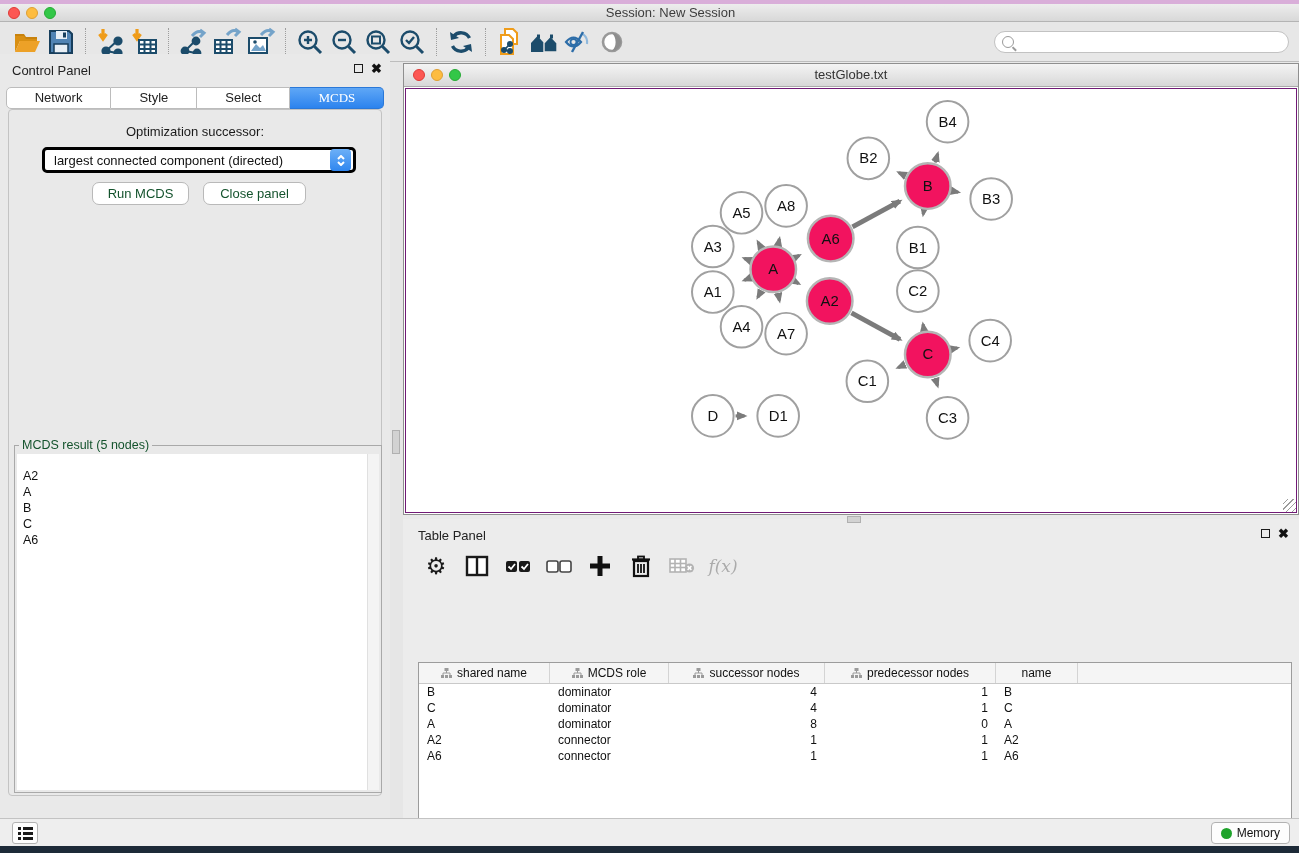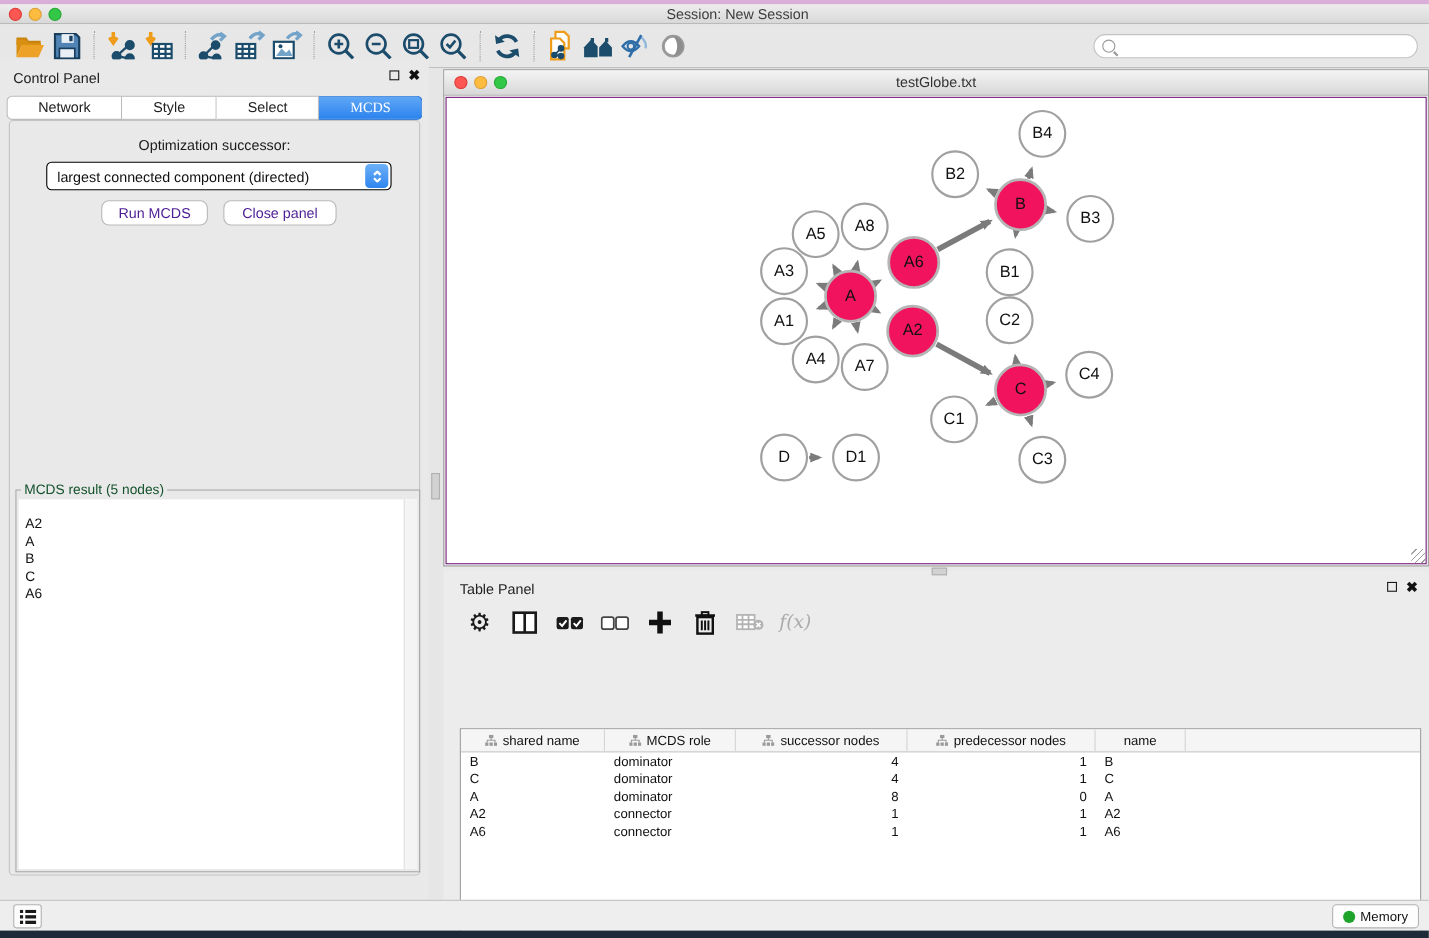--- a/index.html
+++ b/index.html
@@ -42,29 +42,29 @@
          line-height:20px; font-size:13px; color:#222; }
   .seg:first-child { border-left:1px solid #bcbcbc; border-radius:5px 0 0 5px; }
   .seg:last-child { border-radius:0 5px 5px 0; }
   .seg.sel { background:linear-gradient(#5fa7f6,#2c83ee); border-color:#2a78d8; color:#fff;font-family:Liberation Serif, serif; }
   .cp-tabs { position:absolute; left:0; top:33px; width:100%; }
 
   .cp-border { position:absolute; left:8px; right:8px; top:55px; bottom:14px;
                border:1px solid #c3c3c3; border-radius:4px; }
   .opt-label { position:absolute; top:70px; width:100%; text-align:center; font-size:13px; color:#1a1a1a; }
   .dropdown { position:absolute; left:42px; top:93px; width:314px; height:26px; background:#fff;
-              border:1px solid #000000; border-radius:5px; display:flex; align-items:center;justify-content:space-between; }
+              border:3px solid #000000; border-radius:5px; display:flex; align-items:center;justify-content:space-between; }
   .dropdown-value { flex:1; font-size:13px; padding-left:9px; color:#111; white-space:nowrap; }
   .dropdown-stepper { width:21px; height:22px; margin-right:2px; border-radius:4px;
               background:linear-gradient(#6db0f7,#2f86ef); display:flex; flex-direction:column;
               align-items:center; justify-content:center; gap:1px; }
   .chev { width:8px; height:5px; fill:none; stroke:#fff; stroke-width:2; }
   .cp-buttons { position:absolute; top:128px; width:100%; }
   .push-btn { position:absolute; height:23px; background:#fff; border:1px solid #b9b9b9; border-radius:7px;
-              font-size:13px; color:#4c1d95; text-align:center; line-height:21px; }
+              font-size:13px; color:#14532d; text-align:center; line-height:21px; }
   .btn-run { left:92px; width:97px; }
   .btn-close { left:203px; width:103px; }
 
   .groupbox { position:absolute; left:14px; top:391px; width:368px; height:348px;
               border:1px solid #a9a9a9; }
   .groupbox-legend { position:absolute; top:-8px; left:4px; background:#e9e9e9; padding:0 3px;
               font-size:12.5px; color:#14532d; }
   .listbox { position:absolute; left:2px; right:2px; top:8px; bottom:2px; background:#fff; }
   .list-scroll { position:absolute; right:0; top:0; bottom:0; width:12px; background:#f4f4f4;
               border-left:1px solid #e0e0e0; }

